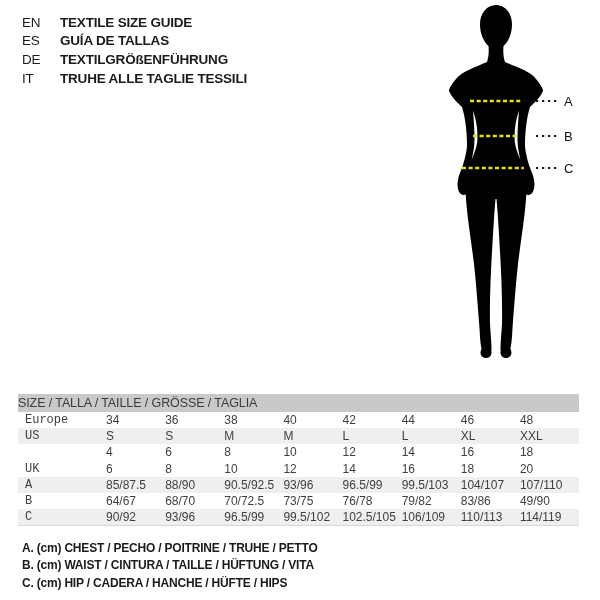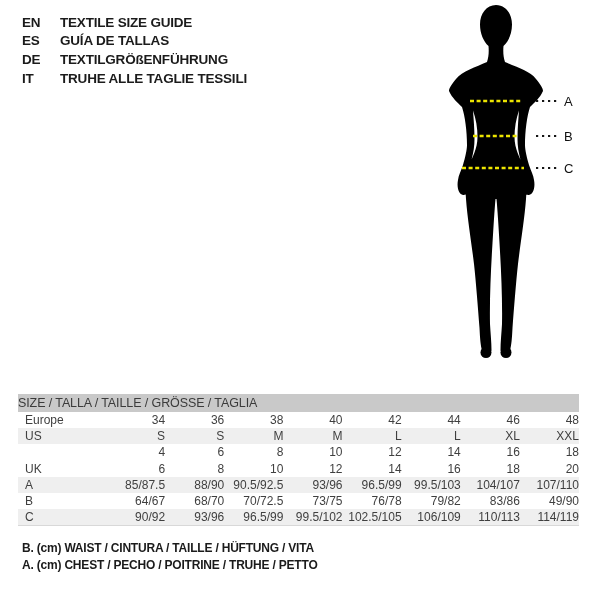--- a/index.html
+++ b/index.html
@@ -3,36 +3,36 @@
 <meta charset="utf-8">
 <style>
   html,body{margin:0;padding:0;background:#fff;}
   .page{
     position:relative;width:600px;height:600px;background:#ffffff;overflow:hidden;
     font-family:"Liberation Sans", sans-serif;color:#1b1b1b;
   }
   
   .lang-block{position:absolute;left:22px;top:13px;}
   .lang-row{display:flex;height:18.6px;align-items:center;}
-  .lang-code{width:38px;font-weight:700;font-size:13.5px;letter-spacing:-0.2px;}
+  .lang-code{width:38px;font-weight:400;font-size:13.5px;letter-spacing:-0.2px;}
   .lang-text{font-weight:700;font-size:13.5px;letter-spacing:-0.2px;white-space:nowrap;}
   
   .figure-svg{position:absolute;left:430px;top:0;}
   .ydash{stroke-width:2.4;stroke-dasharray:4 2.6;fill:none;}
   .ldot{stroke:#151515;stroke-width:2.2;stroke-dasharray:2.2 3.8;fill:none;}
   .flabel{font:400 13px "Liberation Sans", sans-serif;fill:#111;}
   
   .section-title{position:absolute;left:22px;top:366px;font-weight:700;font-size:12.5px;letter-spacing:-0.2px;white-space:nowrap;}
   
   .size-table{position:absolute;left:18px;top:394px;width:561px;border-bottom:1px solid #d8d8d8;}
   .thead{height:18px;line-height:18px;font-size:12.5px;color:#3b3b3b;letter-spacing:-0.1px;}
   .trow{display:flex;height:16.2px;align-items:center;font-size:12px;color:#3f3f3f;}
   .trow.shaded{background:var(--stripe,#efefef);}
-  .tlabel{width:81px;padding-left:7px;white-space:nowrap;}
-  .tcell{flex:1;text-align:right;white-space:nowrap;}
+  .tlabel{width:81px;padding-left:7px;white-space:nowrap;font-family:Liberation Mono, monospace;}
+  .tcell{flex:1;text-align:left;white-space:nowrap;}
   
   .legend-block{position:absolute;left:22px;top:541px;}
   .legend-line{height:17.4px;font-weight:700;font-size:12px;letter-spacing:-0.2px;white-space:nowrap;}
 </style>
 </head>
 <body>
 
 <div class="page">
 
   <div class="lang-block">
@@ -175,17 +175,18 @@
           <div class="tcell">99.5/102</div>
           <div class="tcell">102.5/105</div>
           <div class="tcell">106/109</div>
           <div class="tcell">110/113</div>
           <div class="tcell">114/119</div>
         </div>
       </div>
   </div>
 
   <div class="legend-block">
+    <div class="legend-line">A. (cm) CHEST / PECHO / POITRINE / TRUHE / PETTO</div>
     <div class="legend-line">B. (cm) WAIST / CINTURA / TAILLE / HÜFTUNG / VITA</div>
-    <div class="legend-line">A. (cm) CHEST / PECHO / POITRINE / TRUHE / PETTO</div>
+    <div class="legend-line">C. (cm) HIP / CADERA / HANCHE / HÜFTE / HIPS</div>
   </div>
 
 </div>
 
 </body></html>

